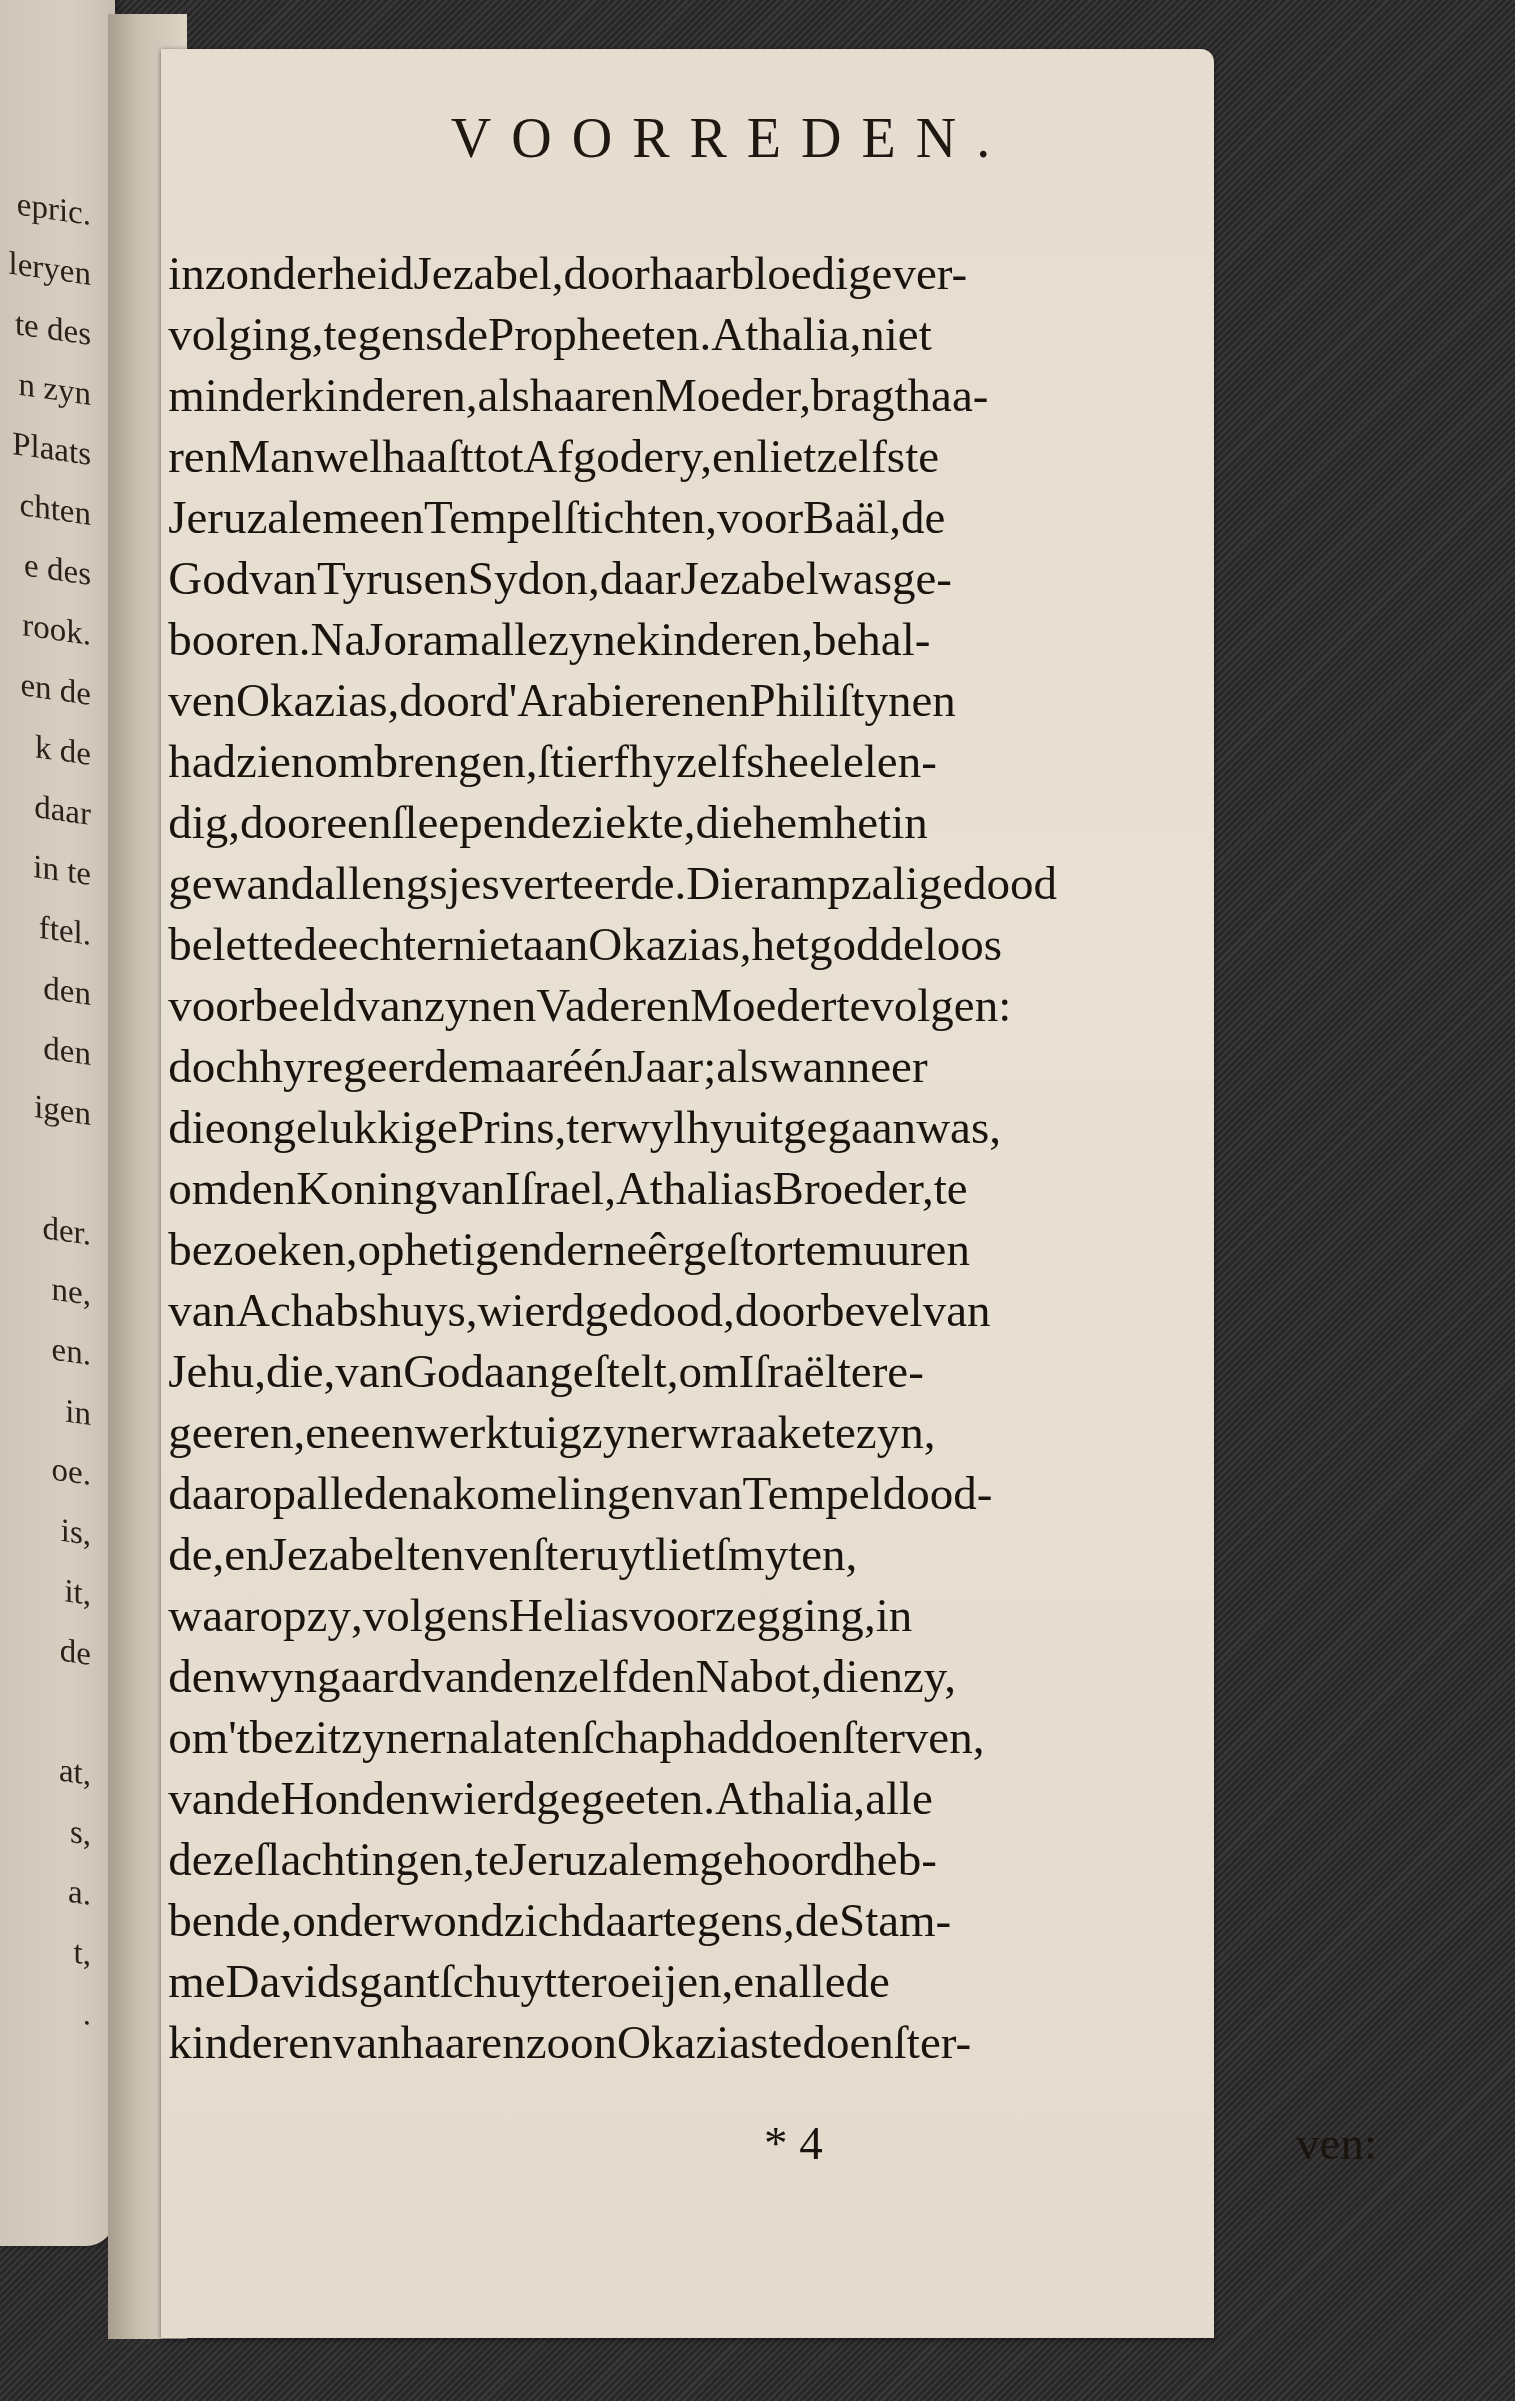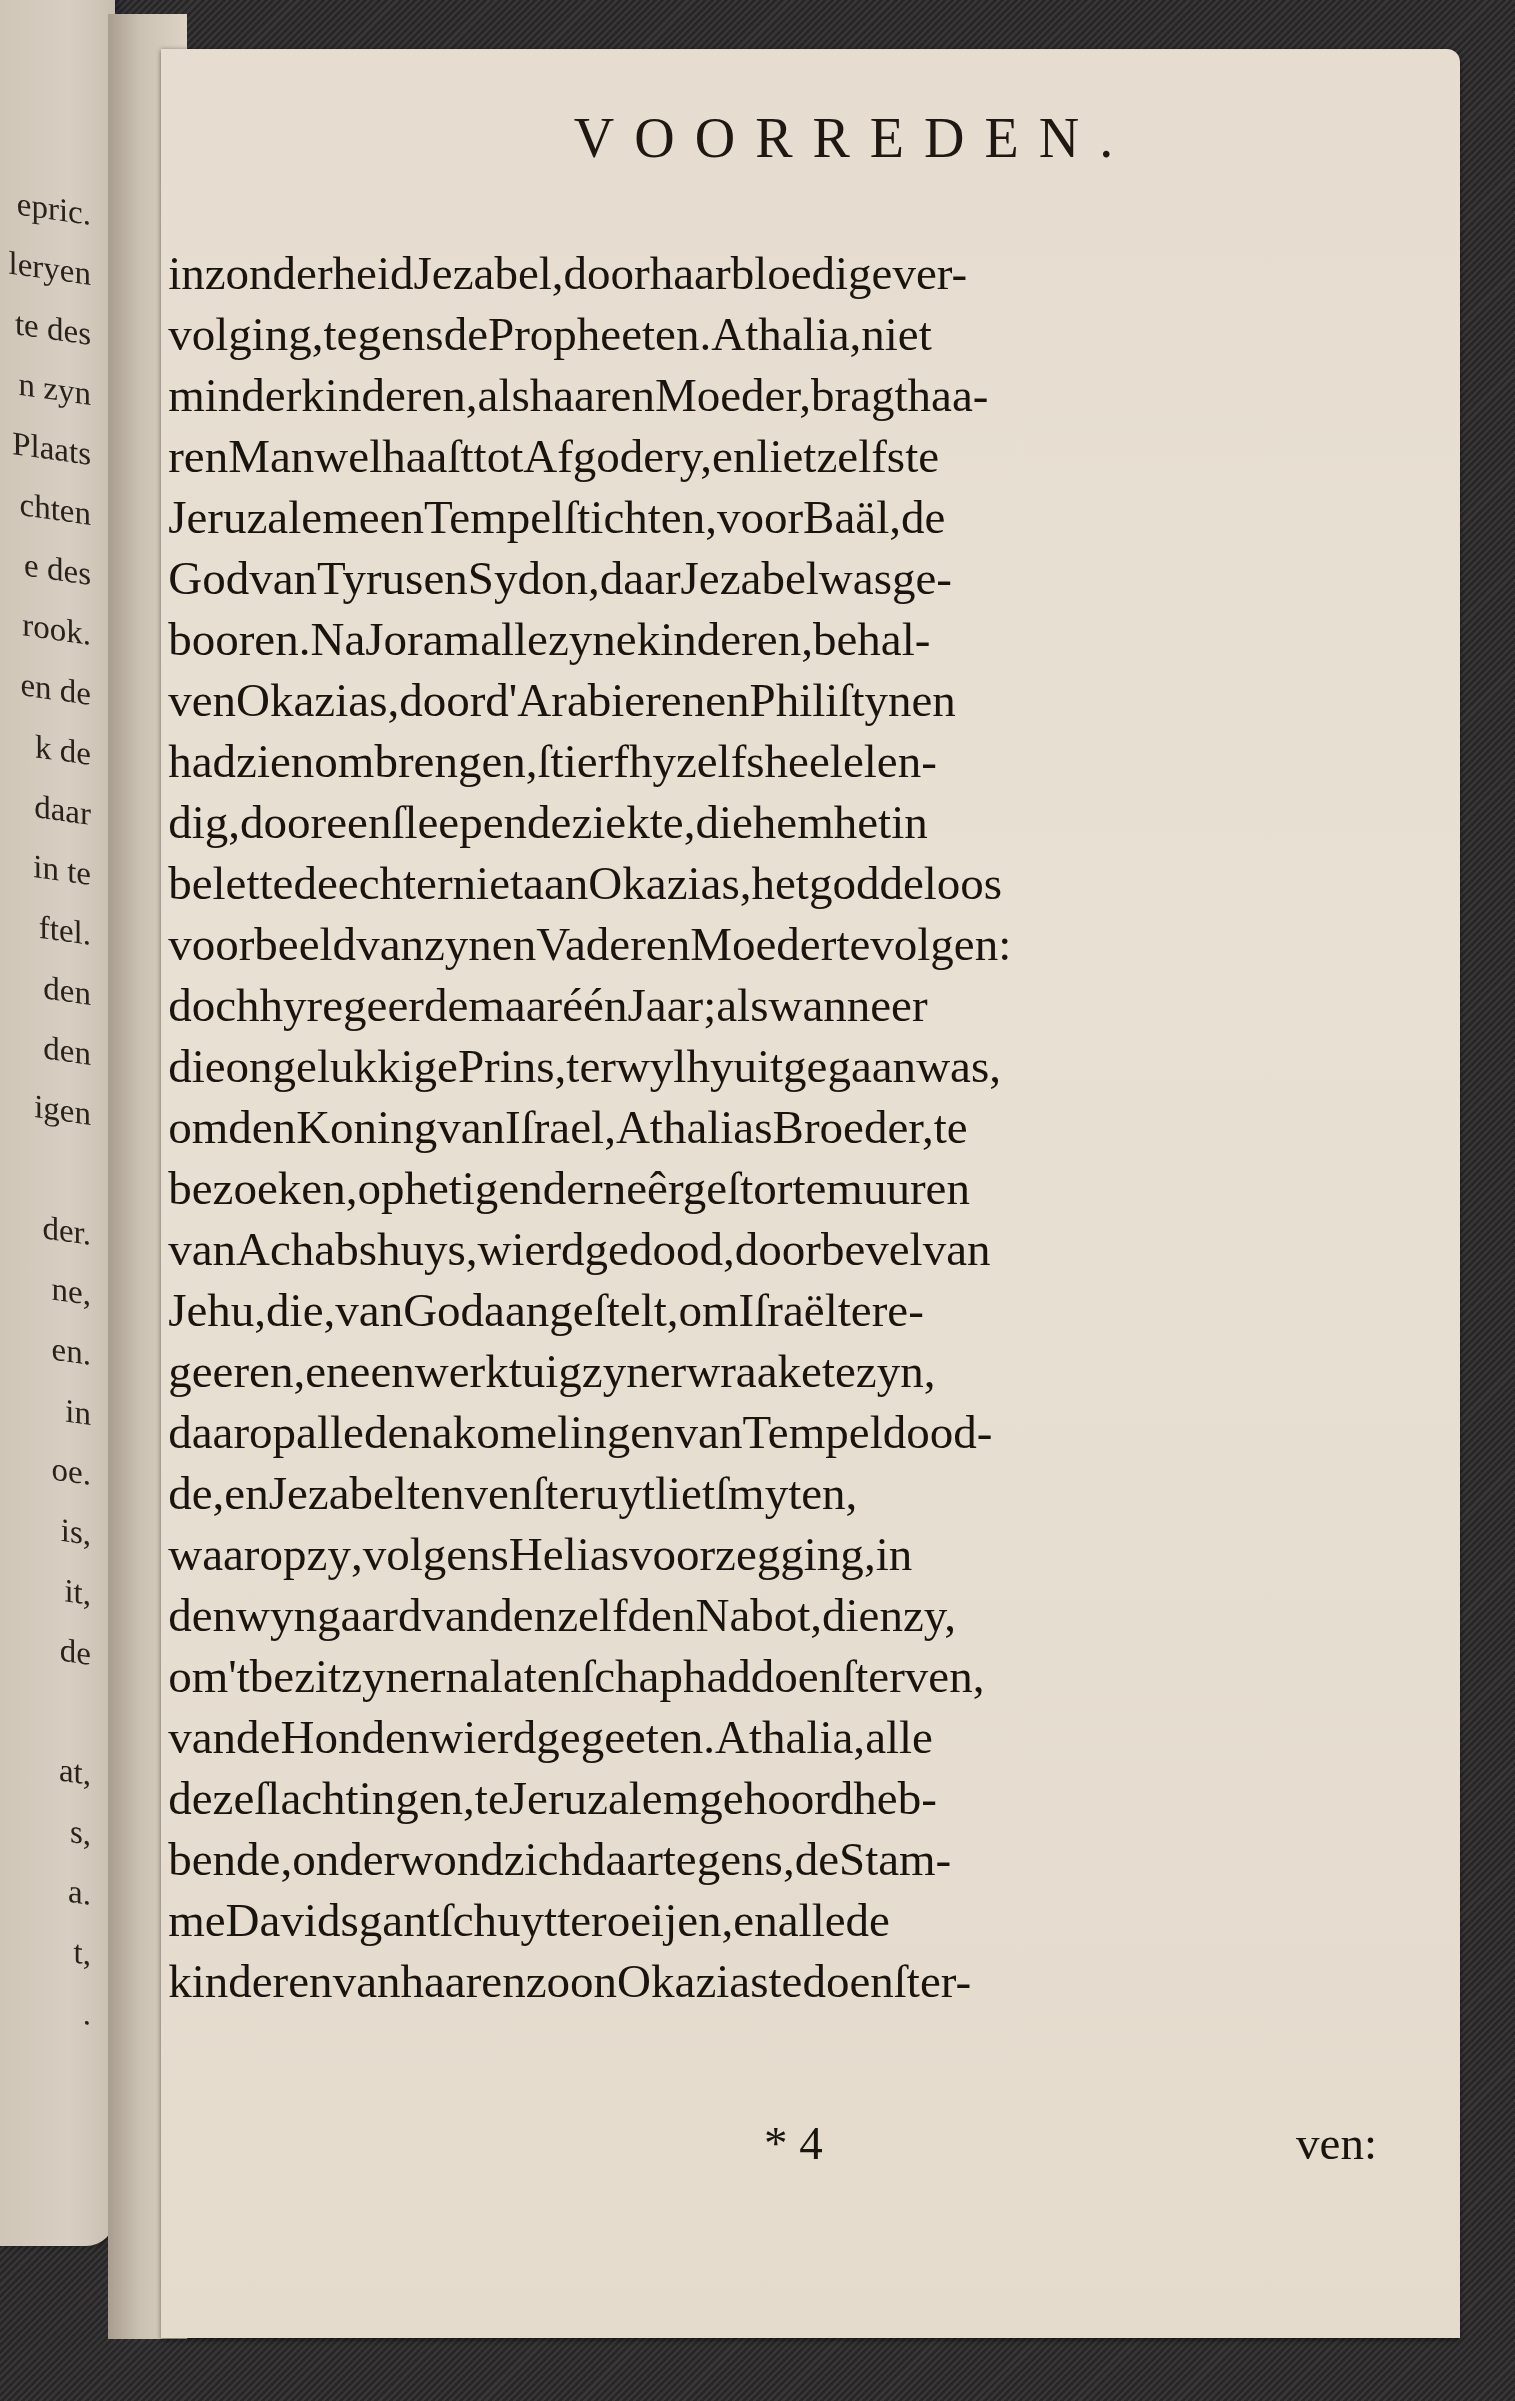--- a/index.html
+++ b/index.html
@@ -19,24 +19,25 @@
   .left-line {
     height:60px; line-height:60px; font-size:33px; color:#2a211b;
     text-align:right; padding-right:20px; white-space:nowrap; overflow:hidden;
     transform:skewY(8deg);
   }
   .gutter {
     position:absolute; left:108px; top:14.4px; width:79px; height:2325px;
     background:linear-gradient(90deg, #a89d8e 0%, #cbc1b3 40%, #ddd4c6 100%);
   }
   .right-page {
-    position:absolute; left:161px; top:49px; width:1299px; height:2289px;
+    position:absolute; left:161px; top:49px; width:1045px; height:2289px;
     background:linear-gradient(180deg, #e6ddd0 0%, #e8e0d3 40%, #e4dbcd 100%);
     border-top-right-radius:13px;
     box-shadow: 0 1.4px 5.7px rgba(0,0,0,0.5);
+    padding-left: 8px;
   }
   .running-head {
     position:absolute; left:0; width:100%; top:57px; text-align:center;
     font-size:56px; letter-spacing:20px; color:#1f1812; padding-left:43px;
   }
   .body-text { position:absolute; left:7.2px; top:194px; width:1209px; }
   .line {
     height:61px; line-height:61px; font-size:47px; color:#1a140f;
     text-align:justify; text-align-last:justify; white-space:nowrap;
     display:flex; justify-content:flex-start;
@@ -182,20 +183,28 @@
         <span class="w">door</span>
         <span class="w">een</span>
         <span class="w">ſleepende</span>
         <span class="w">ziekte,</span>
         <span class="w">die</span>
         <span class="w">hem</span>
         <span class="w">het</span>
         <span class="w">in</span>
       </div>
       <div class="line">
+        <span class="w">gewand</span>
+        <span class="w">allengsjes</span>
+        <span class="w">verteerde.</span>
+        <span class="w">Die</span>
+        <span class="w">rampzalige</span>
+        <span class="w">dood</span>
+      </div>
+      <div class="line">
         <span class="w">belettede</span>
         <span class="w">echter</span>
         <span class="w">niet</span>
         <span class="w">aan</span>
         <span class="w">Okazias,</span>
         <span class="w">het</span>
         <span class="w">goddeloos</span>
       </div>
       <div class="line">
         <span class="w">voorbeeld</span>

